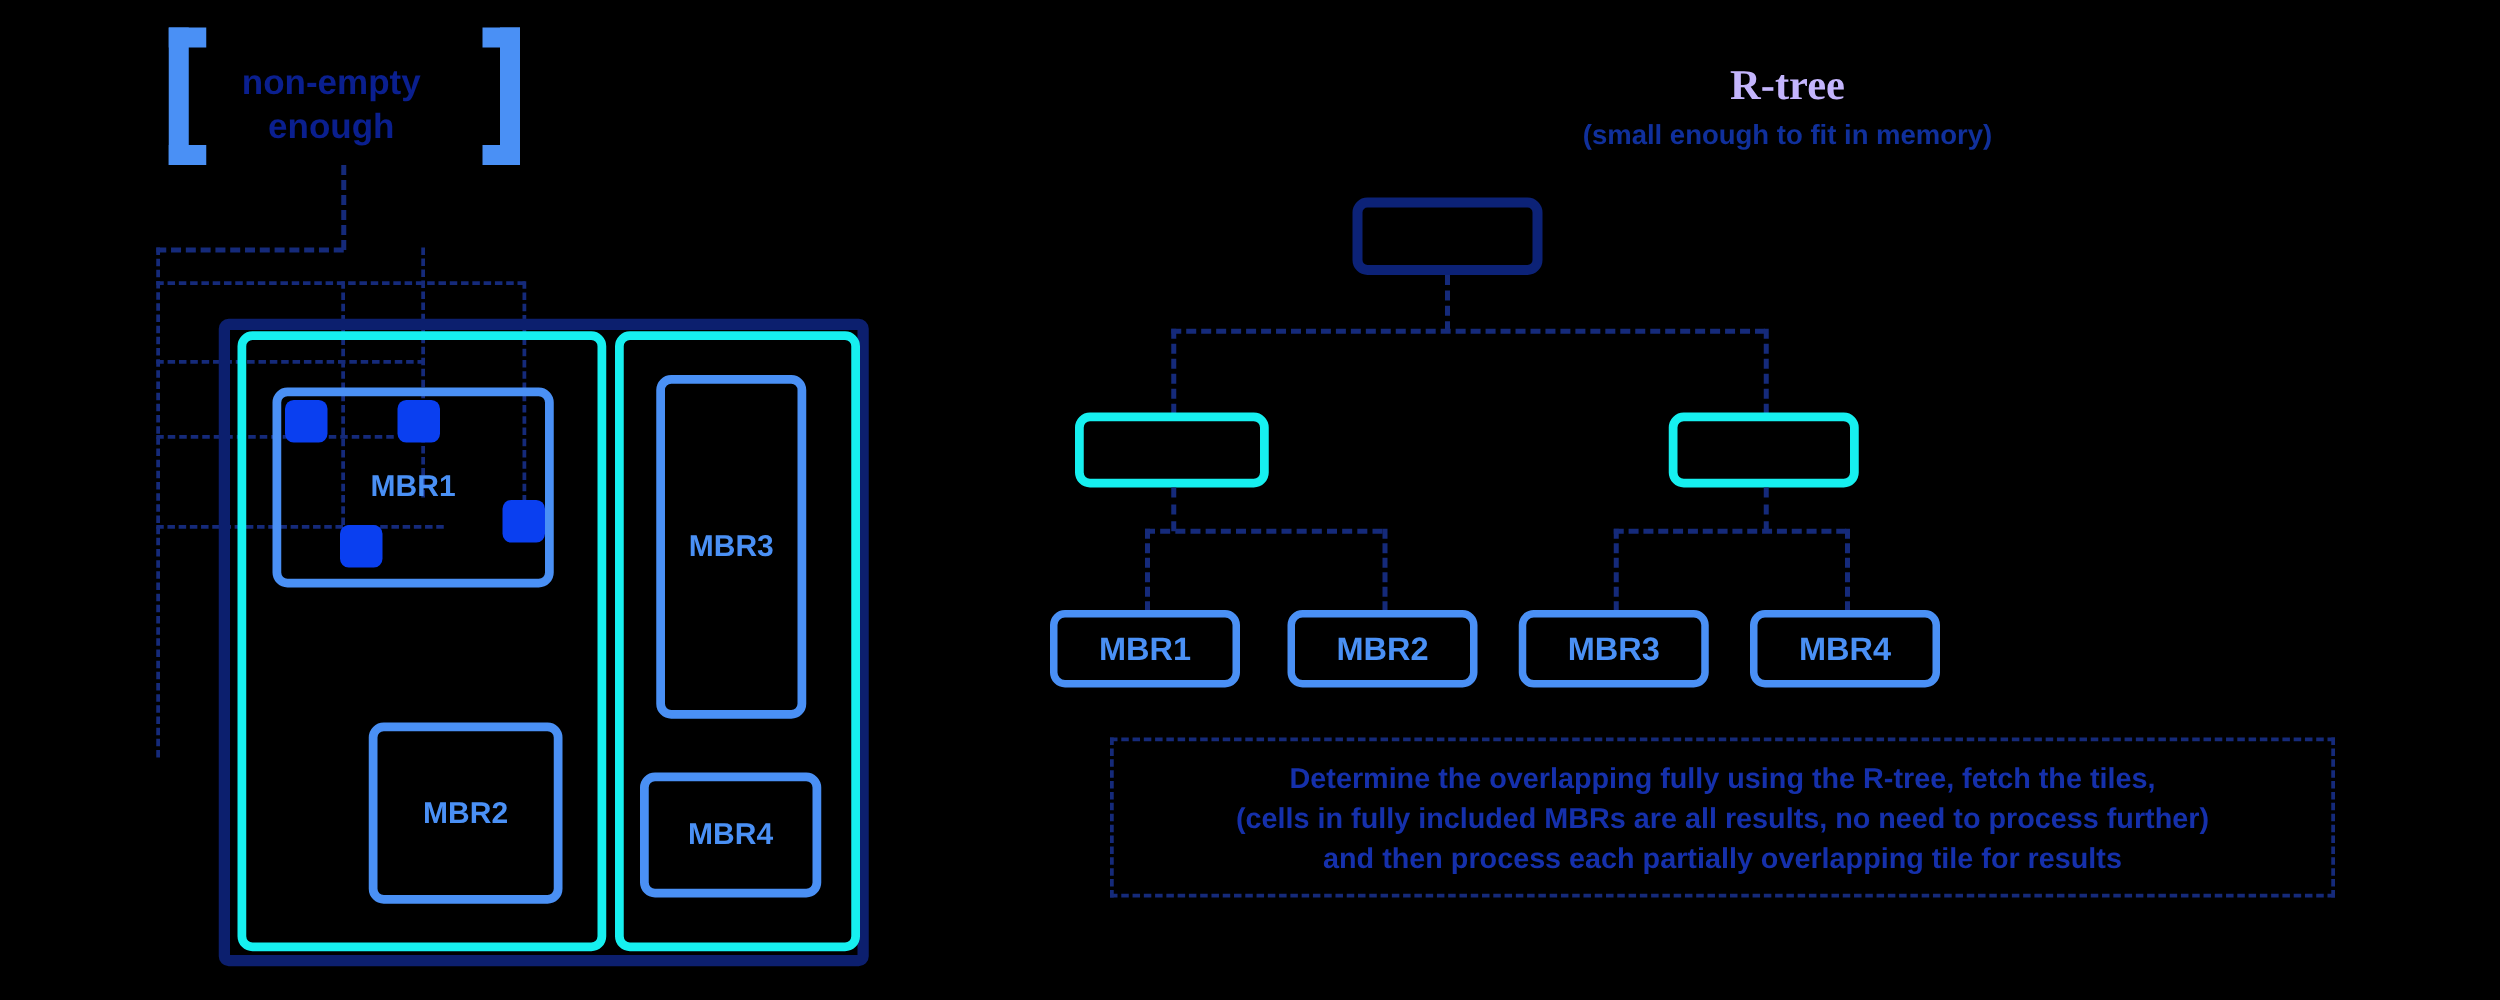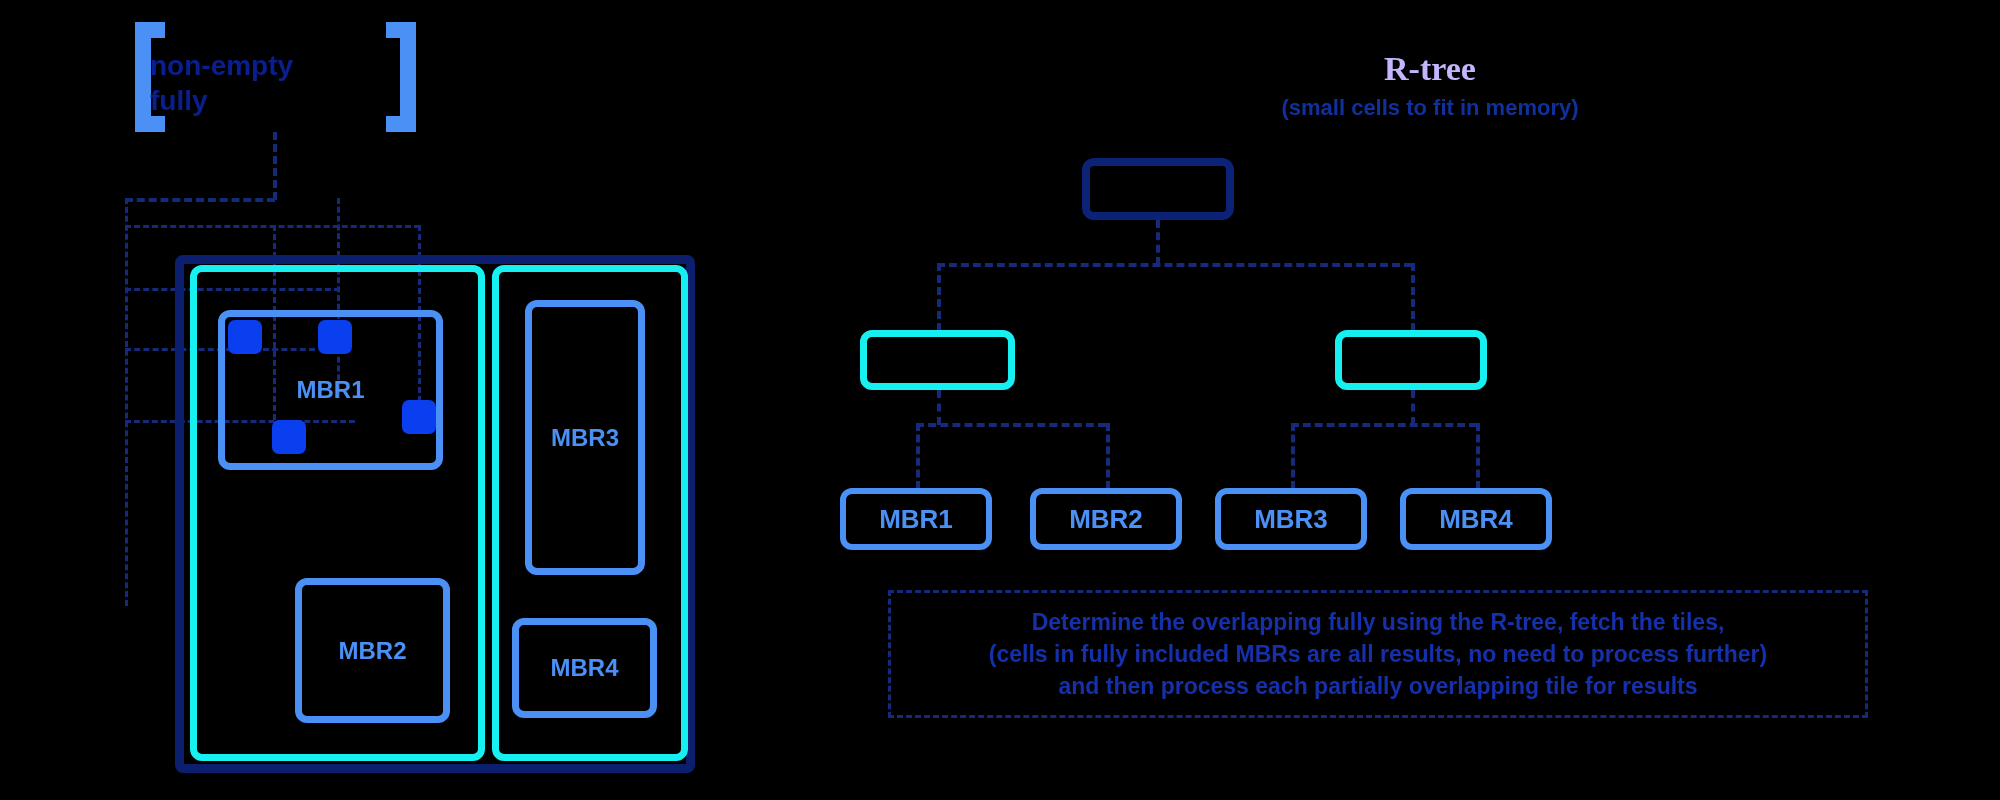--- a/index.html
+++ b/index.html
@@ -43,21 +43,21 @@
     height: 16px;
     width: 30px;
     background: #4a90f5;
   }
 
   #nonempty-label {
     position: absolute;
     left: 150px;
     top: 48px;
     width: 230px;
-    text-align: left;
+    text-align: center;
     color: #0a1f8f;
     font-size: 28px;
     font-weight: bold;
     line-height: 1.25;
   }
 
   
   .gridline {
     position: absolute;
     border: 0;
@@ -217,21 +217,21 @@
       <div class="arm" style="left:0; top:0;"></div>
       <div class="arm" style="left:0; bottom:0;"></div>
     </div>
     <div class="bracket" style="left:400px; top:22px; height:110px;">
       <div class="arm" style="right:0; top:0;"></div>
       <div class="arm" style="right:0; bottom:0;"></div>
     </div>
 
     <div id="nonempty-label">
       <div>non-empty</div>
-      <div>fully</div>
+      <div>enough</div>
     </div>
 
     <div class="conn-v" style="left:273px; top:132px; height:68px;"></div>
     <div class="conn-h" style="left:125px; top:198px; width:150px;"></div>
 
     <div class="gridline gl-v" style="left:125px; top:198px; height:408px;"></div>
     <div class="gridline gl-v" style="left:273px; top:225px; height:195px;"></div>
     <div class="gridline gl-v" style="left:337px; top:198px; height:200px;"></div>
     <div class="gridline gl-v" style="left:418px; top:225px; height:195px;"></div>
 
@@ -261,21 +261,21 @@
     <div class="cell" style="left:228px; top:320px;"></div>
     <div class="cell" style="left:318px; top:320px;"></div>
     <div class="cell" style="left:272px; top:420px;"></div>
     <div class="cell" style="left:402px; top:400px;"></div>
 
   </div>
 
   <div id="right-panel">
 
     <div id="rtree-title">R-tree</div>
-    <div id="rtree-subtitle">(small cells to fit in memory)</div>
+    <div id="rtree-subtitle">(small enough to fit in memory)</div>
 
     <div class="tree-node node-root" id="node-root">
       <span></span>
     </div>
 
     <div class="conn-v" style="left:296px; top:220px; height:45px;"></div>
     <div class="conn-h" style="left:77px; top:263px; width:475px;"></div>
     <div class="conn-v" style="left:77px; top:263px; height:68px;"></div>
     <div class="conn-v" style="left:551px; top:263px; height:68px;"></div>
 

